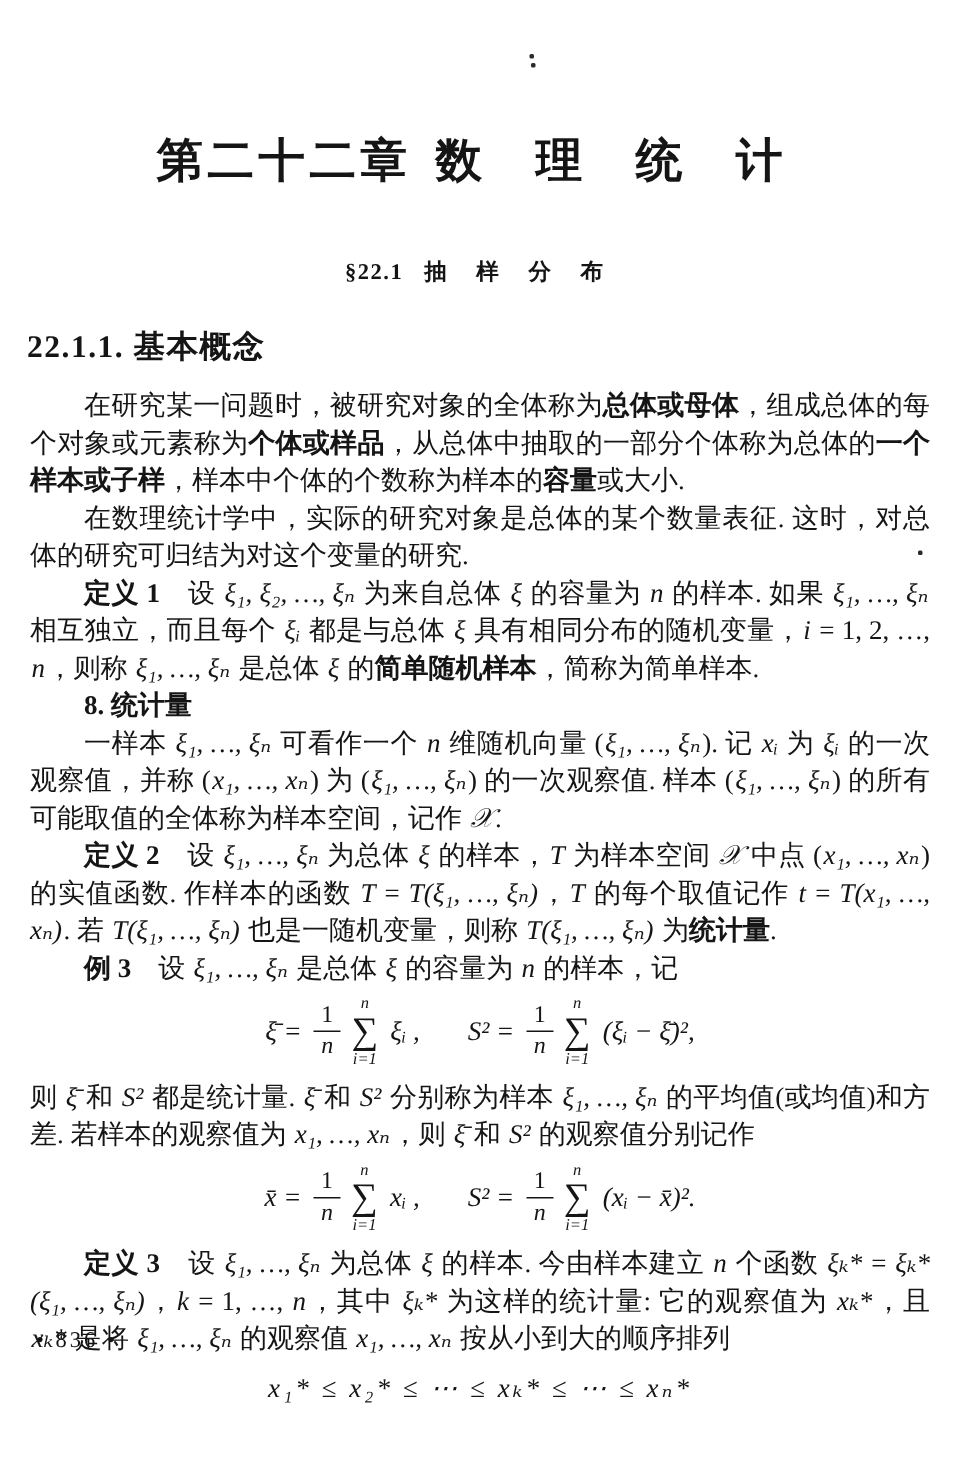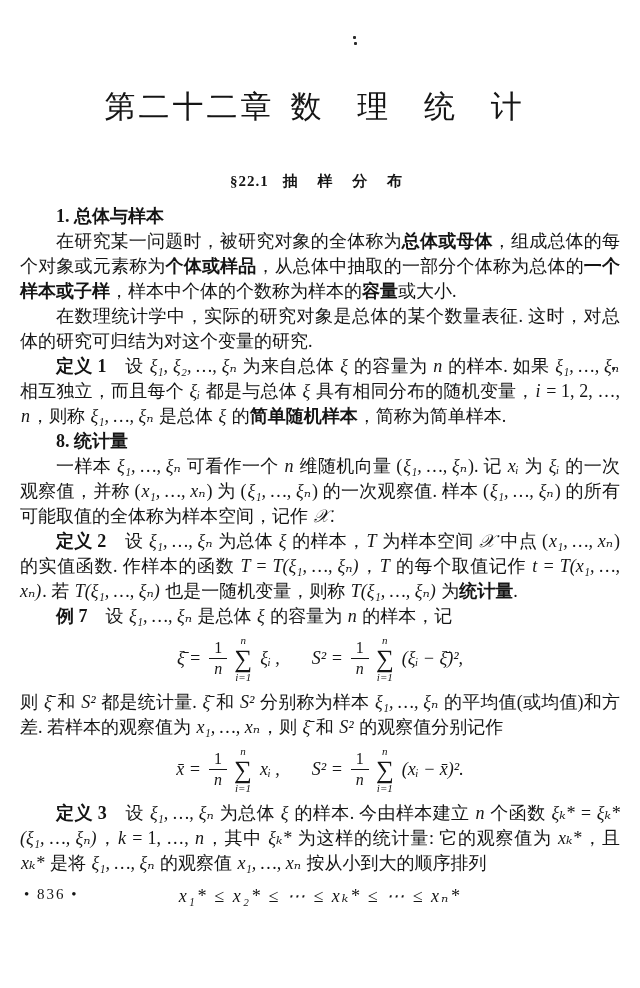--- a/index.html
+++ b/index.html
@@ -11,21 +11,21 @@
   }
   .page{
     position:relative;width:640px;height:988px;background:#ffffff;overflow:hidden;
   }
   .speck{position:absolute;background:#2a2a2a;border-radius:1px;}
   .s1{left:353px;top:36px;width:3px;height:3px;}
   .s2{left:354px;top:42px;width:3px;height:3px;}
   .s3{left:612px;top:367px;width:3px;height:3px;}
   .chapter{
     margin:0;padding-top:86px;text-align:center;
-    font-size:31px;font-weight:normal;letter-spacing:3px;
+    font-size:31px;font-weight:bold;letter-spacing:3px;
   }
   .chapter .name{letter-spacing:14px;margin-left:16px;}
   .section{
     margin:44px 0 0 0;text-align:center;
     font-size:15px;font-weight:bold;letter-spacing:1px;
   }
   .section .name{letter-spacing:8px;margin-left:14px;}
   .subsection{
     margin:26px 0 0 18px;
     font-size:21px;font-weight:bold;letter-spacing:1px;
@@ -66,30 +66,30 @@
 
 <div class="page">
   <div class="speck s1"></div>
   <div class="speck s2"></div>
   <div class="speck s3"></div>
 
   <h1 class="chapter"><span>第二十二章</span><span class="name">数 理 统 计</span></h1>
 
   <h2 class="section"><span>§22.1</span><span class="name">抽 样 分 布</span></h2>
 
+  <h3 class="subsection">22.1.1. 基本概念</h3>
 
   <div class="body">
-    <p><span class="b">1. 总体与样本</span></p>
     <p><span>在研究某一问题时，被研究对象的全体称为</span><span class="b">总体或母体</span><span>，组成总体的每个对象或元素称为</span><span class="b">个体或样品</span><span>，从总体中抽取的一部分个体称为总体的</span><span class="b">一个样本或子样</span><span>，样本中个体的个数称为样本的</span><span class="b">容量</span><span>或大小.</span></p>
     <p><span>在数理统计学中，实际的研究对象是总体的某个数量表征. 这时，对总体的研究可归结为对这个变量的研究.</span></p>
     <p><span class="b">定义 1</span><span>　设 </span><span class="m">ξ₁, ξ₂, …, ξₙ</span><span> 为来自总体 </span><span class="m">ξ</span><span> 的容量为 </span><span class="m">n</span><span> 的样本. 如果 </span><span class="m">ξ₁, …, ξₙ</span><span> 相互独立，而且每个 </span><span class="m">ξᵢ</span><span> 都是与总体 </span><span class="m">ξ</span><span> 具有相同分布的随机变量，</span><span class="m">i</span><span> = 1, 2, …, </span><span class="m">n</span><span>，则称 </span><span class="m">ξ₁, …, ξₙ</span><span> 是总体 </span><span class="m">ξ</span><span> 的</span><span class="b">简单随机样本</span><span>，简称为简单样本.</span></p>
     <p><span class="b">8. 统计量</span></p>
     <p><span>一样本 </span><span class="m">ξ₁, …, ξₙ</span><span> 可看作一个 </span><span class="m">n</span><span> 维随机向量 (</span><span class="m">ξ₁, …, ξₙ</span><span>). 记 </span><span class="m">xᵢ</span><span> 为 </span><span class="m">ξᵢ</span><span> 的一次观察值，并称 (</span><span class="m">x₁, …, xₙ</span><span>) 为 (</span><span class="m">ξ₁, …, ξₙ</span><span>) 的一次观察值. 样本 (</span><span class="m">ξ₁, …, ξₙ</span><span>) 的所有可能取值的全体称为样本空间，记作 </span><span class="m">𝒳</span><span>.</span></p>
     <p><span class="b">定义 2</span><span>　设 </span><span class="m">ξ₁, …, ξₙ</span><span> 为总体 </span><span class="m">ξ</span><span> 的样本，</span><span class="m">T</span><span> 为样本空间 </span><span class="m">𝒳</span><span> 中点 (</span><span class="m">x₁, …, xₙ</span><span>) 的实值函数. 作样本的函数 </span><span class="m">T = T(ξ₁, …, ξₙ)</span><span>，</span><span class="m">T</span><span> 的每个取值记作 </span><span class="m">t = T(x₁, …, xₙ)</span><span>. 若 </span><span class="m">T(ξ₁, …, ξₙ)</span><span> 也是一随机变量，则称 </span><span class="m">T(ξ₁, …, ξₙ)</span><span> 为</span><span class="b">统计量</span><span>.</span></p>
-    <p><span class="b">例 7</span><span>　设 </span><span class="m">ξ₁, …, ξₙ</span><span> 是总体 </span><span class="m">ξ</span><span> 的容量为 </span><span class="m">n</span><span> 的样本，记</span></p>
+    <p><span class="b">例 3</span><span>　设 </span><span class="m">ξ₁, …, ξₙ</span><span> 是总体 </span><span class="m">ξ</span><span> 的容量为 </span><span class="m">n</span><span> 的样本，记</span></p>
 
     <div class="formula">
       <span class="m">ξ̄ =</span>
       <span class="frac">
           <span class="num">1</span>
           <span class="den m">n</span>
         </span>
       <span class="sum">
           <span class="top m">n</span>
           <span class="sym">∑</span>

